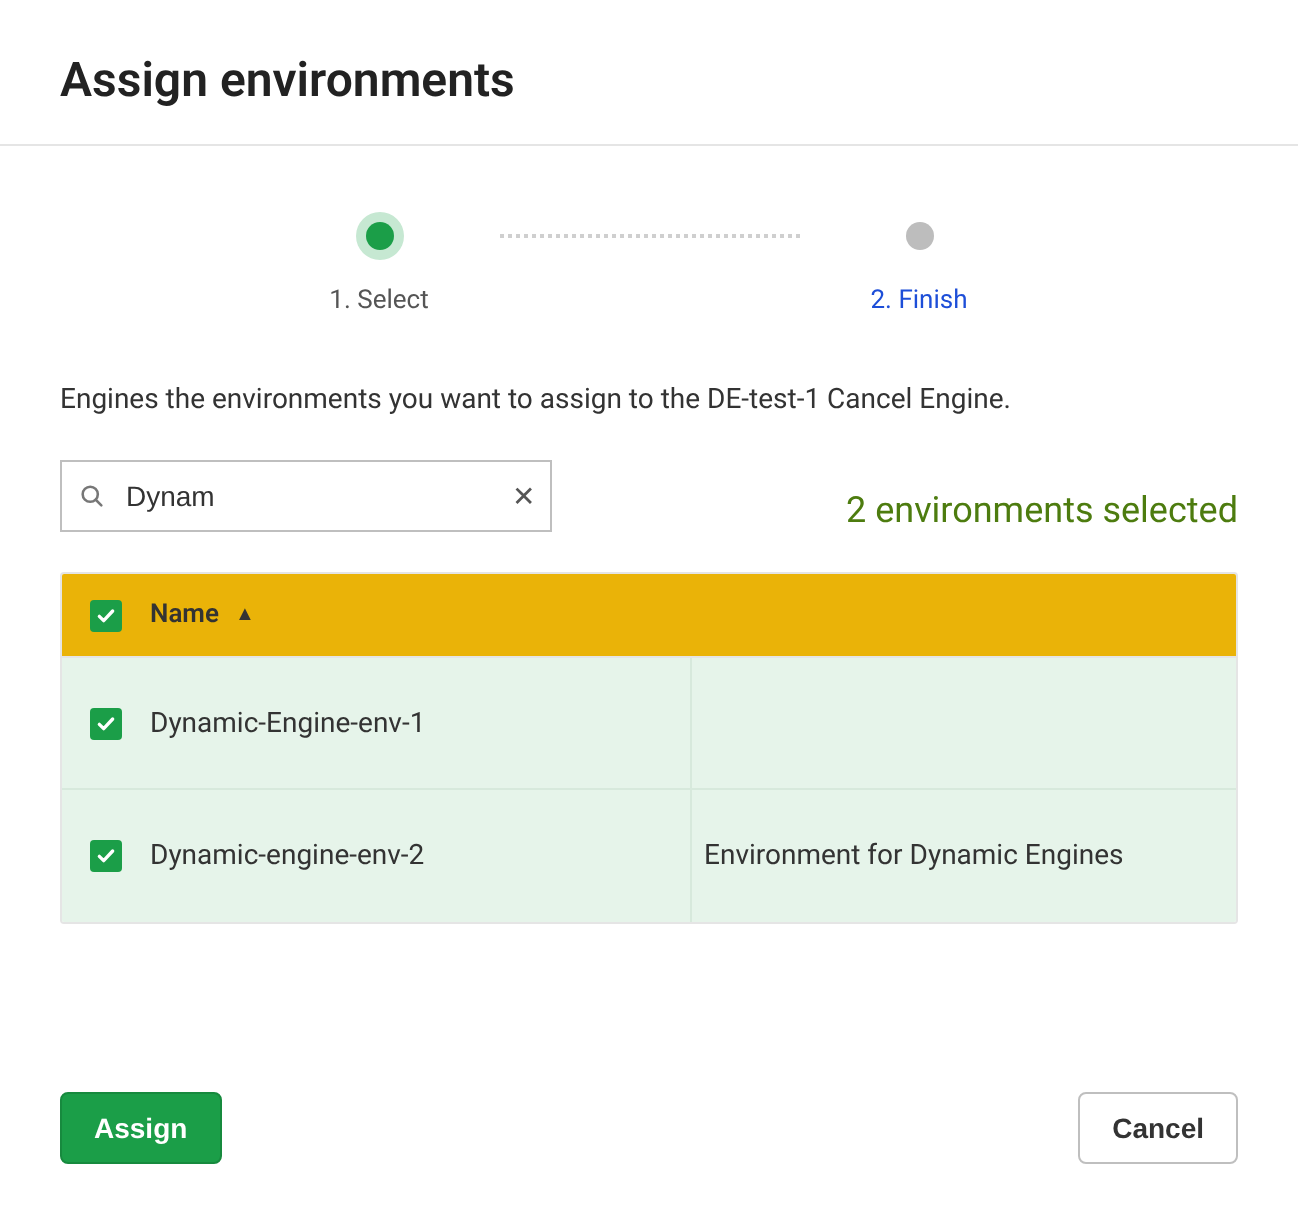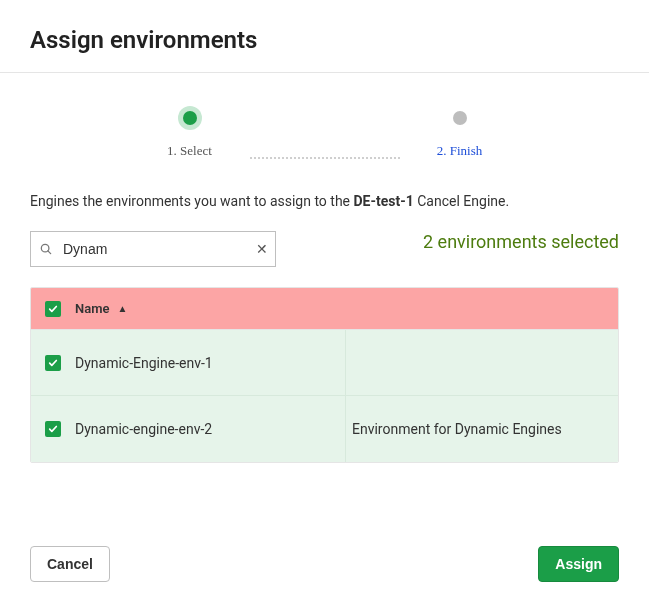--- a/index.html
+++ b/index.html
@@ -18,24 +18,23 @@
   }
   .header h1 {
     margin: 0;
     font-size: 24px;
     font-weight: 600;
     color: #222;
   }
   .stepper {
     display: flex;
     justify-content: center;
-    align-items: flex-end;
+    align-items: flex-start;
     gap: 0;
     padding: 38px 0 10px 0;
-    font-family: Liberation Serif, serif;
   }
   .step {
     display: flex;
     flex-direction: column;
     align-items: center;
     width: 120px;
   }
   .step-dot {
     width: 14px;
     height: 14px;
@@ -61,24 +60,24 @@
     border-top: 2px dotted #cfcfcf;
   }
   .content {
     padding: 10px 30px 0 30px;
   }
   .instruction {
     font-size: 14px;
     color: #333;
     margin: 14px 0 22px 0;
   }
-  .instruction b { font-weight: 700; }
+  .instruction b { font-weight: 400; }
   .searchrow {
     display: flex;
-    align-items: flex-start;
+    align-items: flex-end;
     justify-content: space-between;
     margin-bottom: 20px;
   }
   .searchbox {
     display: flex;
     align-items: center;
     border: 1px solid #bfbfbf;
     width: 246px;
     height: 36px;
     padding: 0 8px;
@@ -102,21 +101,21 @@
     border: 1px solid #e5e5e5;
     border-radius: 2px;
     overflow: hidden;
   }
   .thead, .trow {
     display: flex;
     align-items: center;
   }
   .thead {
     height: 42px;
-    background: #fca5a5;
+    background: #eab308;
     border-bottom: 1px solid #e5e5e5;
     font-size: 13px;
     font-weight: 600;
     color: #333;
   }
   .trow {
     height: 66px;
     background: #e6f4ea;
     border-bottom: 1px solid #d7e9dc;
     font-size: 14px;
@@ -258,15 +257,15 @@
             </svg>
         </div>
       </div>
       <div class="col-name">Dynamic-engine-env-2</div>
       <div class="col-desc">Environment for Dynamic Engines</div>
     </div>
   </div>
 </div>
 
 <div class="footer">
+  <button class="btn btn-primary">Assign</button>
   <button class="btn btn-secondary">Cancel</button>
-  <button class="btn btn-primary">Assign</button>
 </div>
 
 </body></html>

